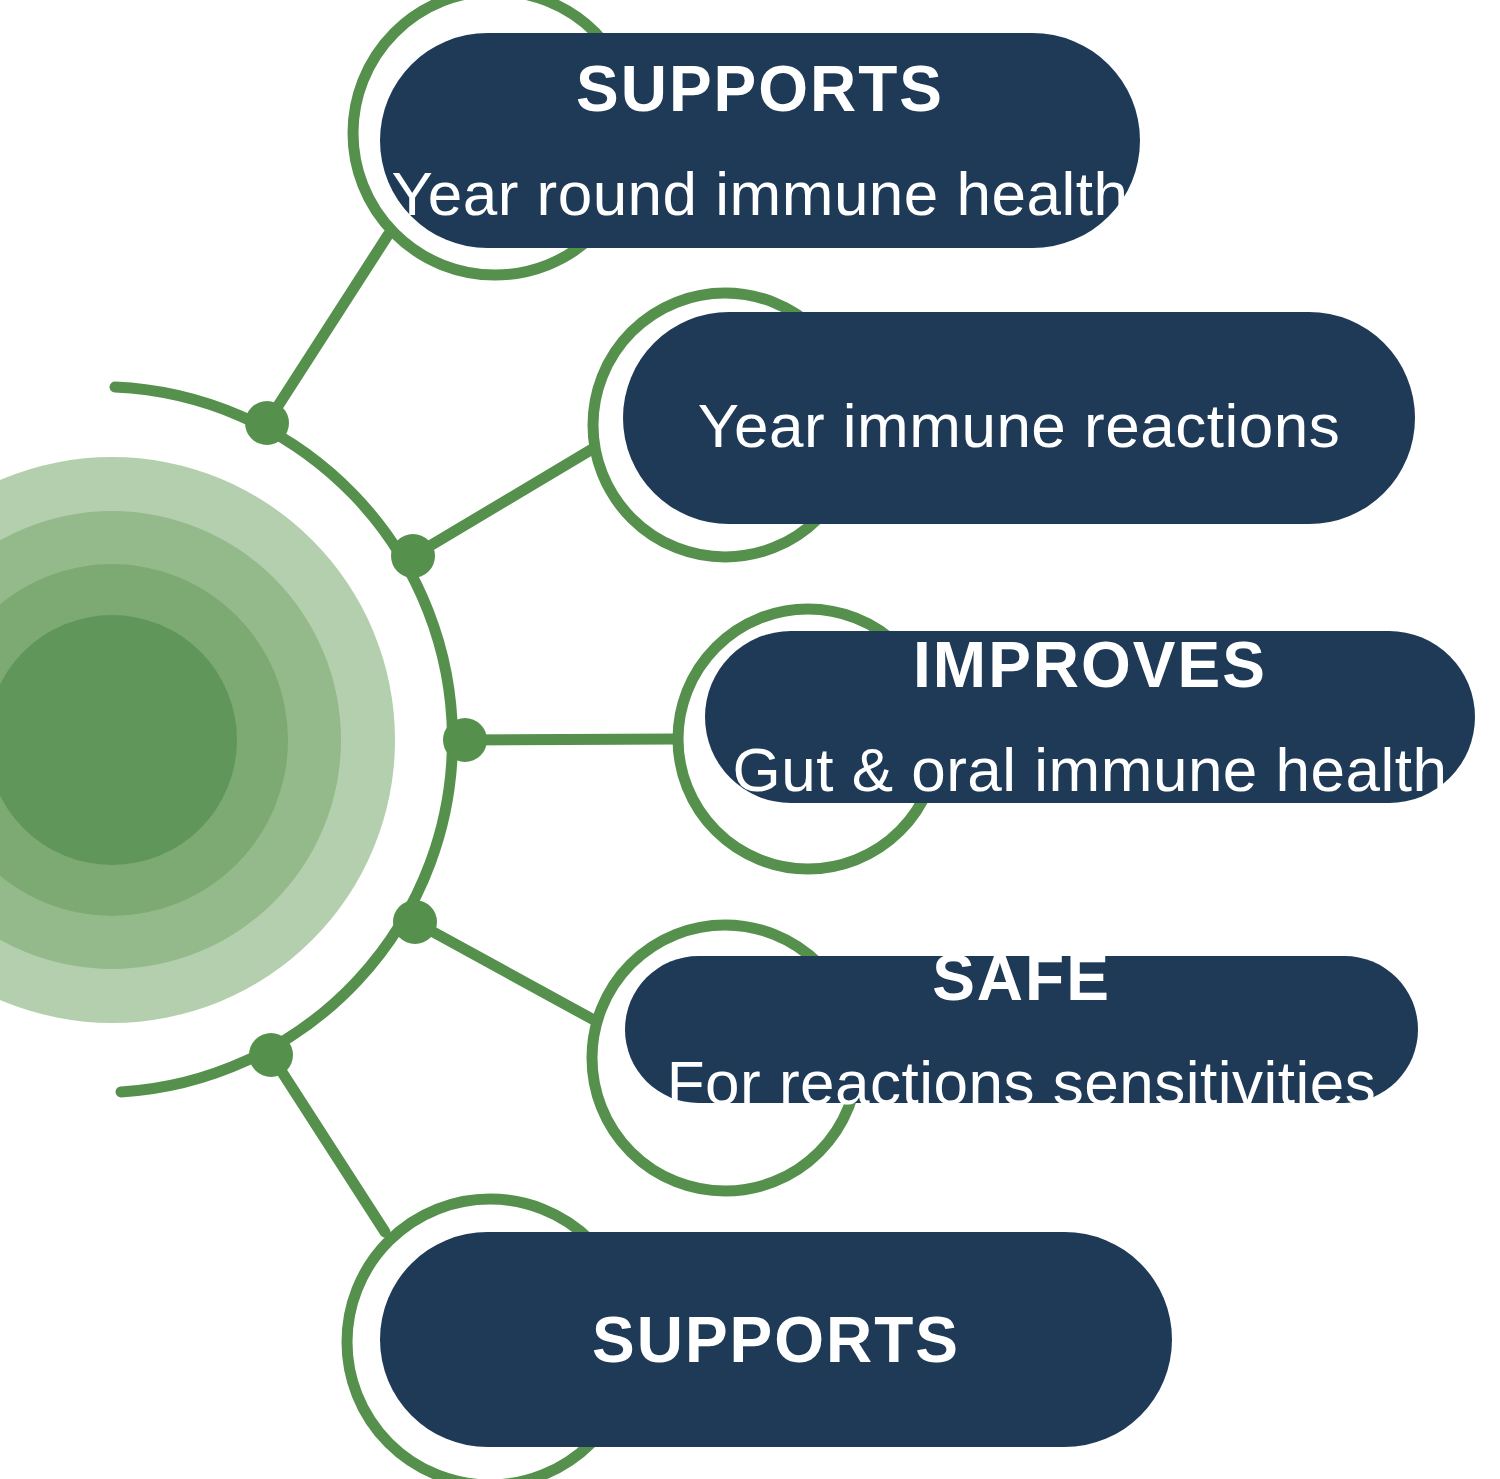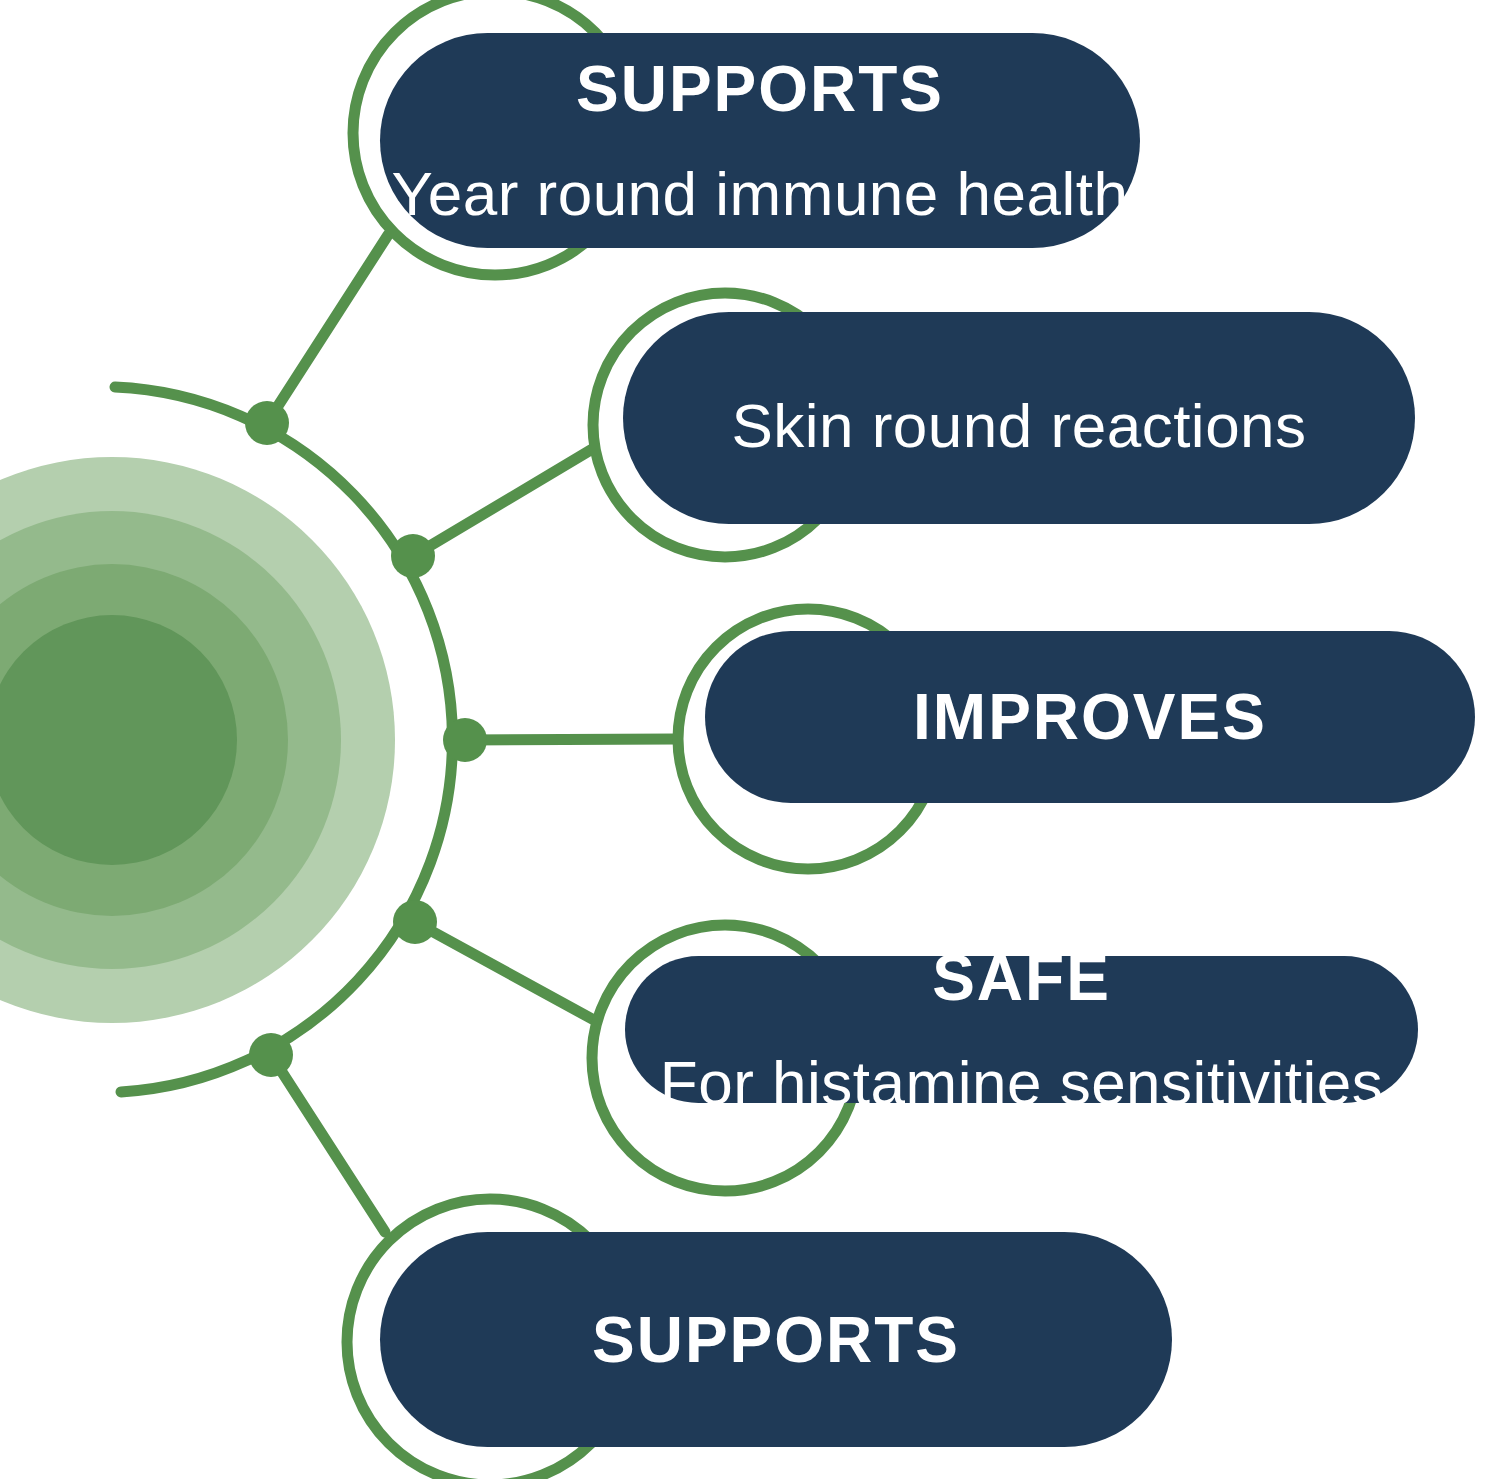--- a/index.html
+++ b/index.html
@@ -102,29 +102,30 @@
     <circle class="dot" cx="415" cy="922" r="22"></circle>
     <circle class="dot" cx="271" cy="1055" r="22"></circle>
   </svg>
 
   <div class="pill pill1">
     <div class="pill-title">SUPPORTS</div>
     <div class="pill-subtitle">Year round immune health</div>
   </div>
 
   <div class="pill pill2">
-    <div class="pill-subtitle">Skin round reactions</div>
+    <div class="pill-subtitle">Year immune reactions</div>
   </div>
 
   <div class="pill pill3">
     <div class="pill-title">IMPROVES</div>
+    <div class="pill-subtitle">Gut &amp; oral immune health</div>
   </div>
 
   <div class="pill pill4">
     <div class="pill-title">SAFE</div>
-    <div class="pill-subtitle">For histamine sensitivities</div>
+    <div class="pill-subtitle">For reactions sensitivities</div>
   </div>
 
   <div class="pill pill5">
     <div class="pill-title">SUPPORTS</div>
   </div>
 
 </div>
 
 </body></html>

